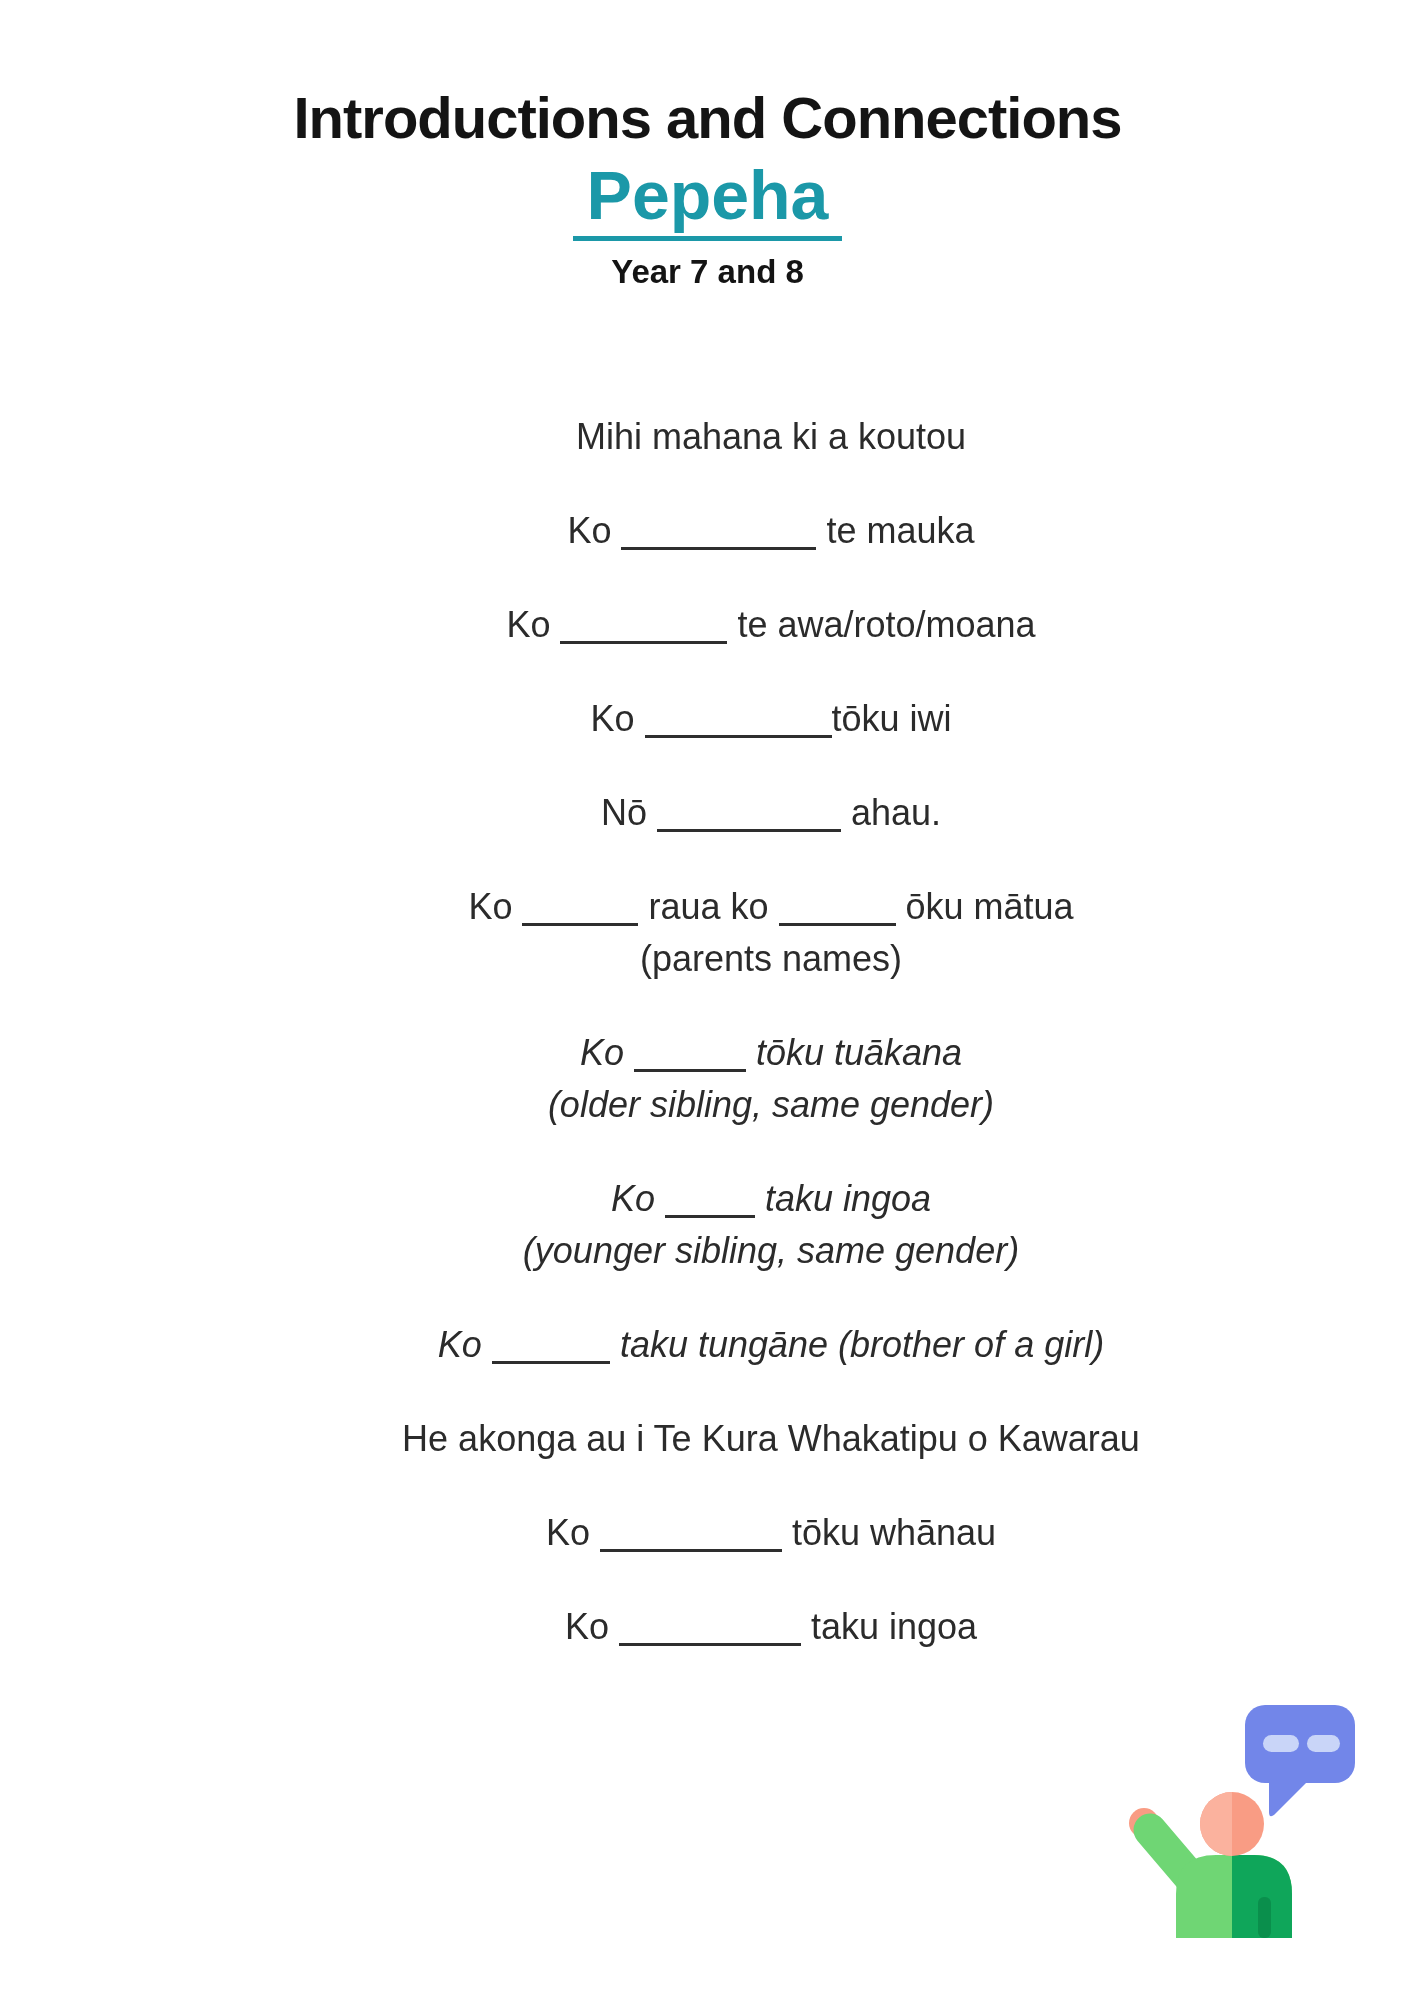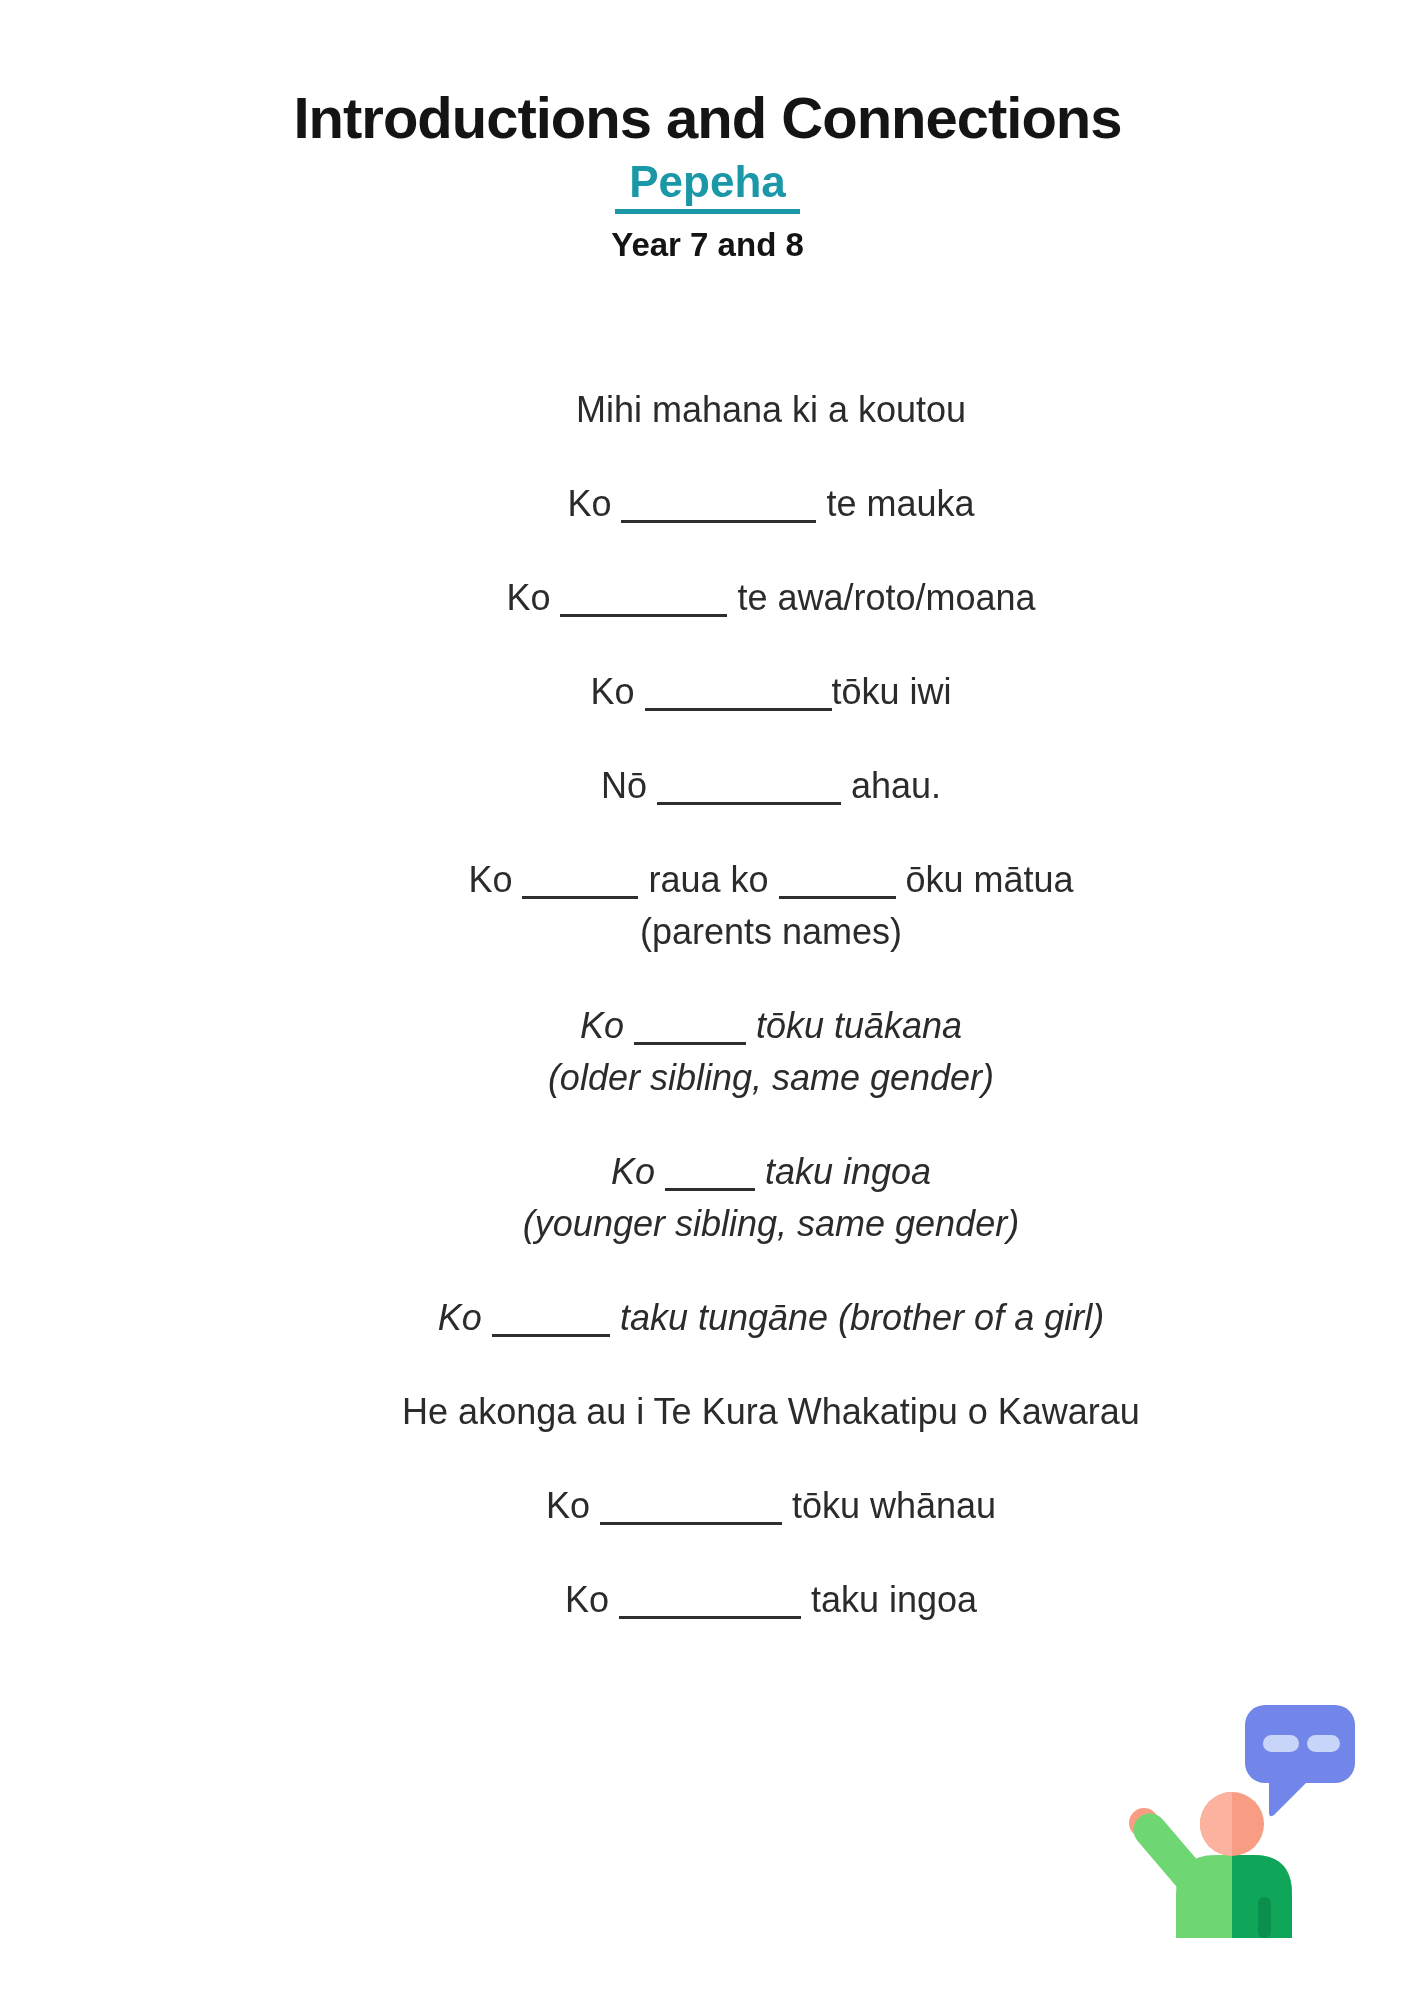--- a/index.html
+++ b/index.html
@@ -16,21 +16,21 @@
     margin:0;
     font-size:58px;
     font-weight:800;
     letter-spacing:-1px;
     color:#141414;
     line-height:1.1;
   }
   .subtitle-wrap{margin-top:8px;}
   .subtitle-link{
     display:inline-block;
-    font-size:44px;
+    font-size:68px;
     font-weight:800;
     color:var(--accent,#1b98a8);
     border-bottom:5px solid var(--accent,#1b98a8);
     padding:0 14px 3px 14px;
     line-height:1.1;
   }
   .year{
     margin-top:12px;
     font-size:33px;
     font-weight:700;

